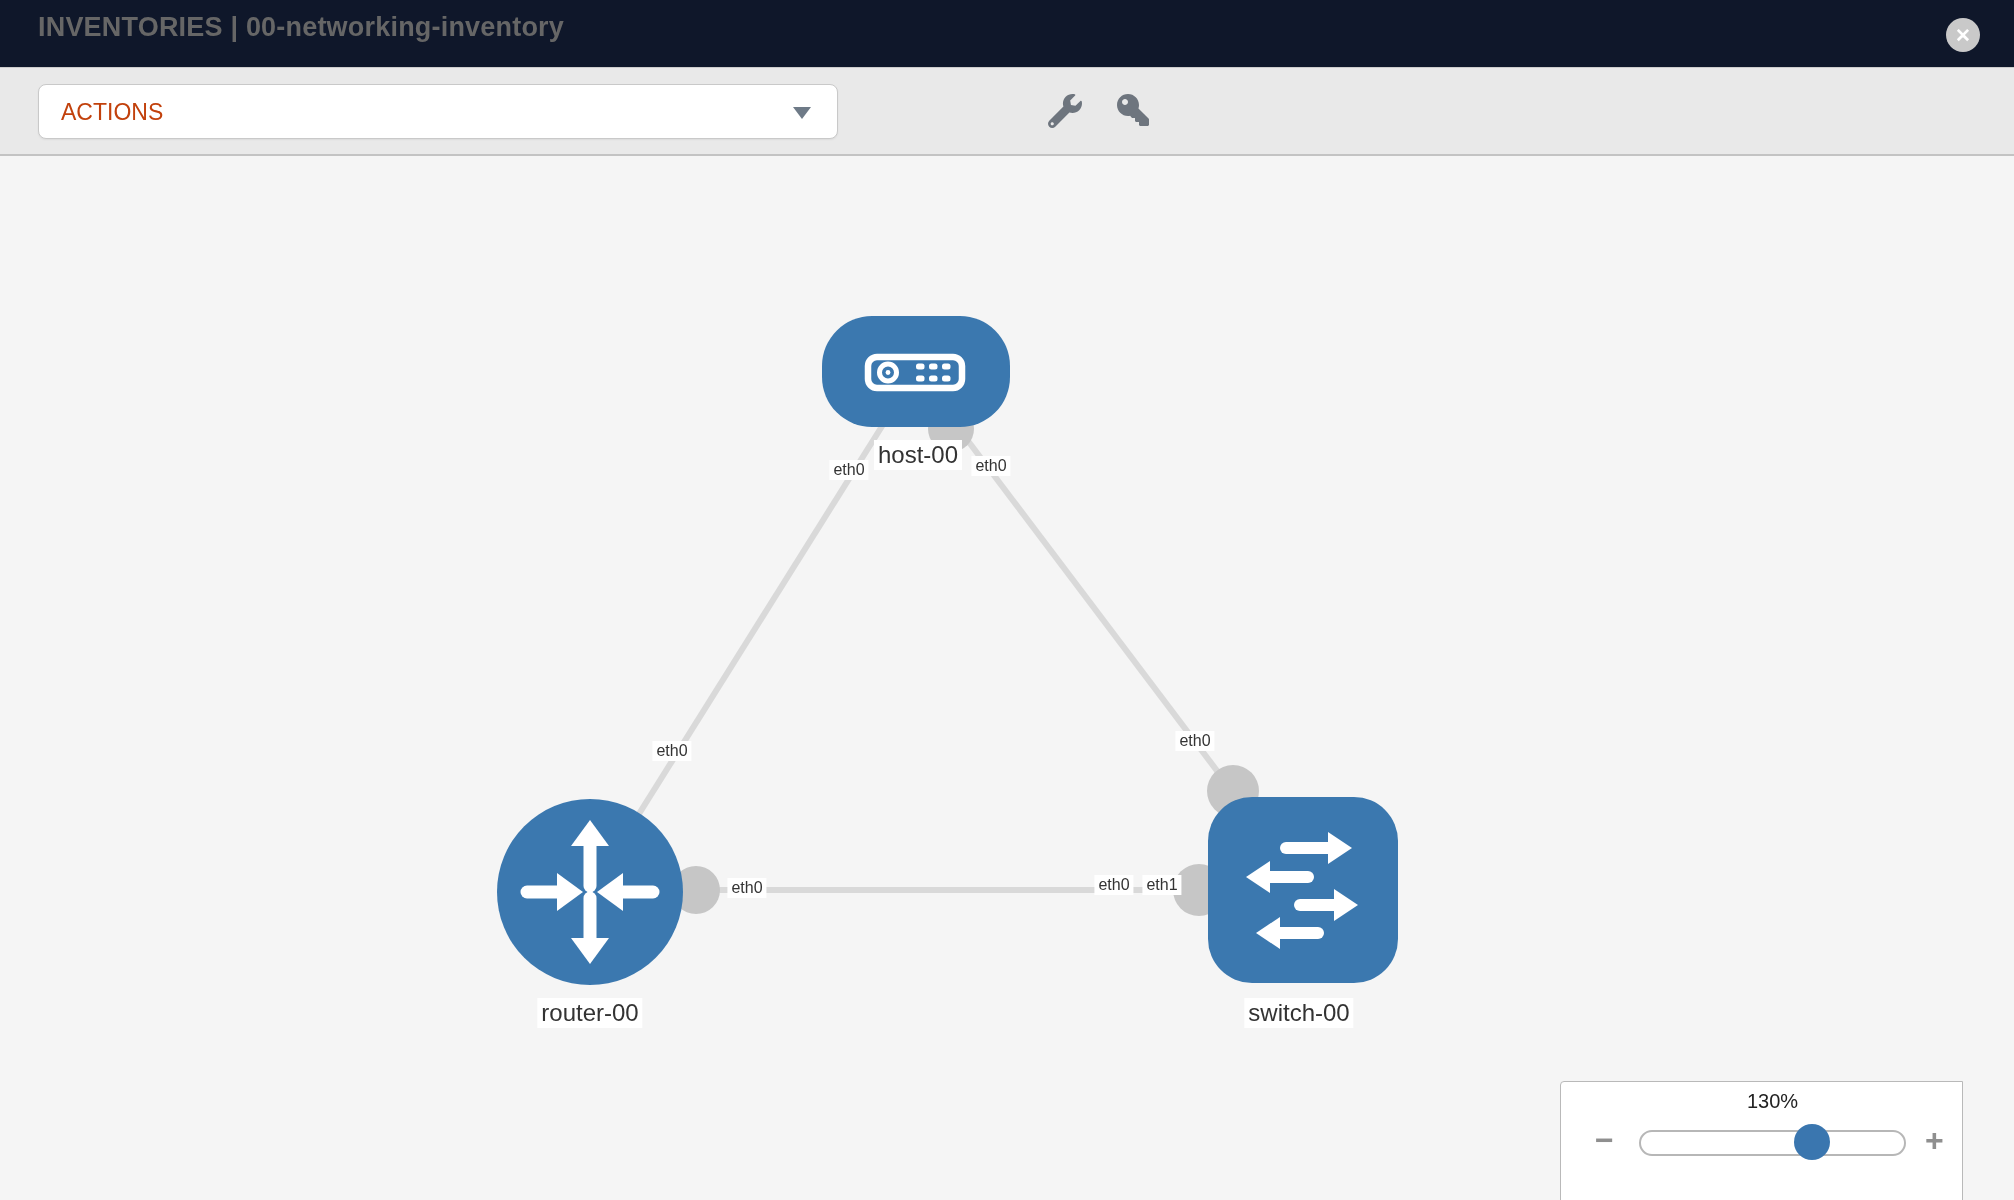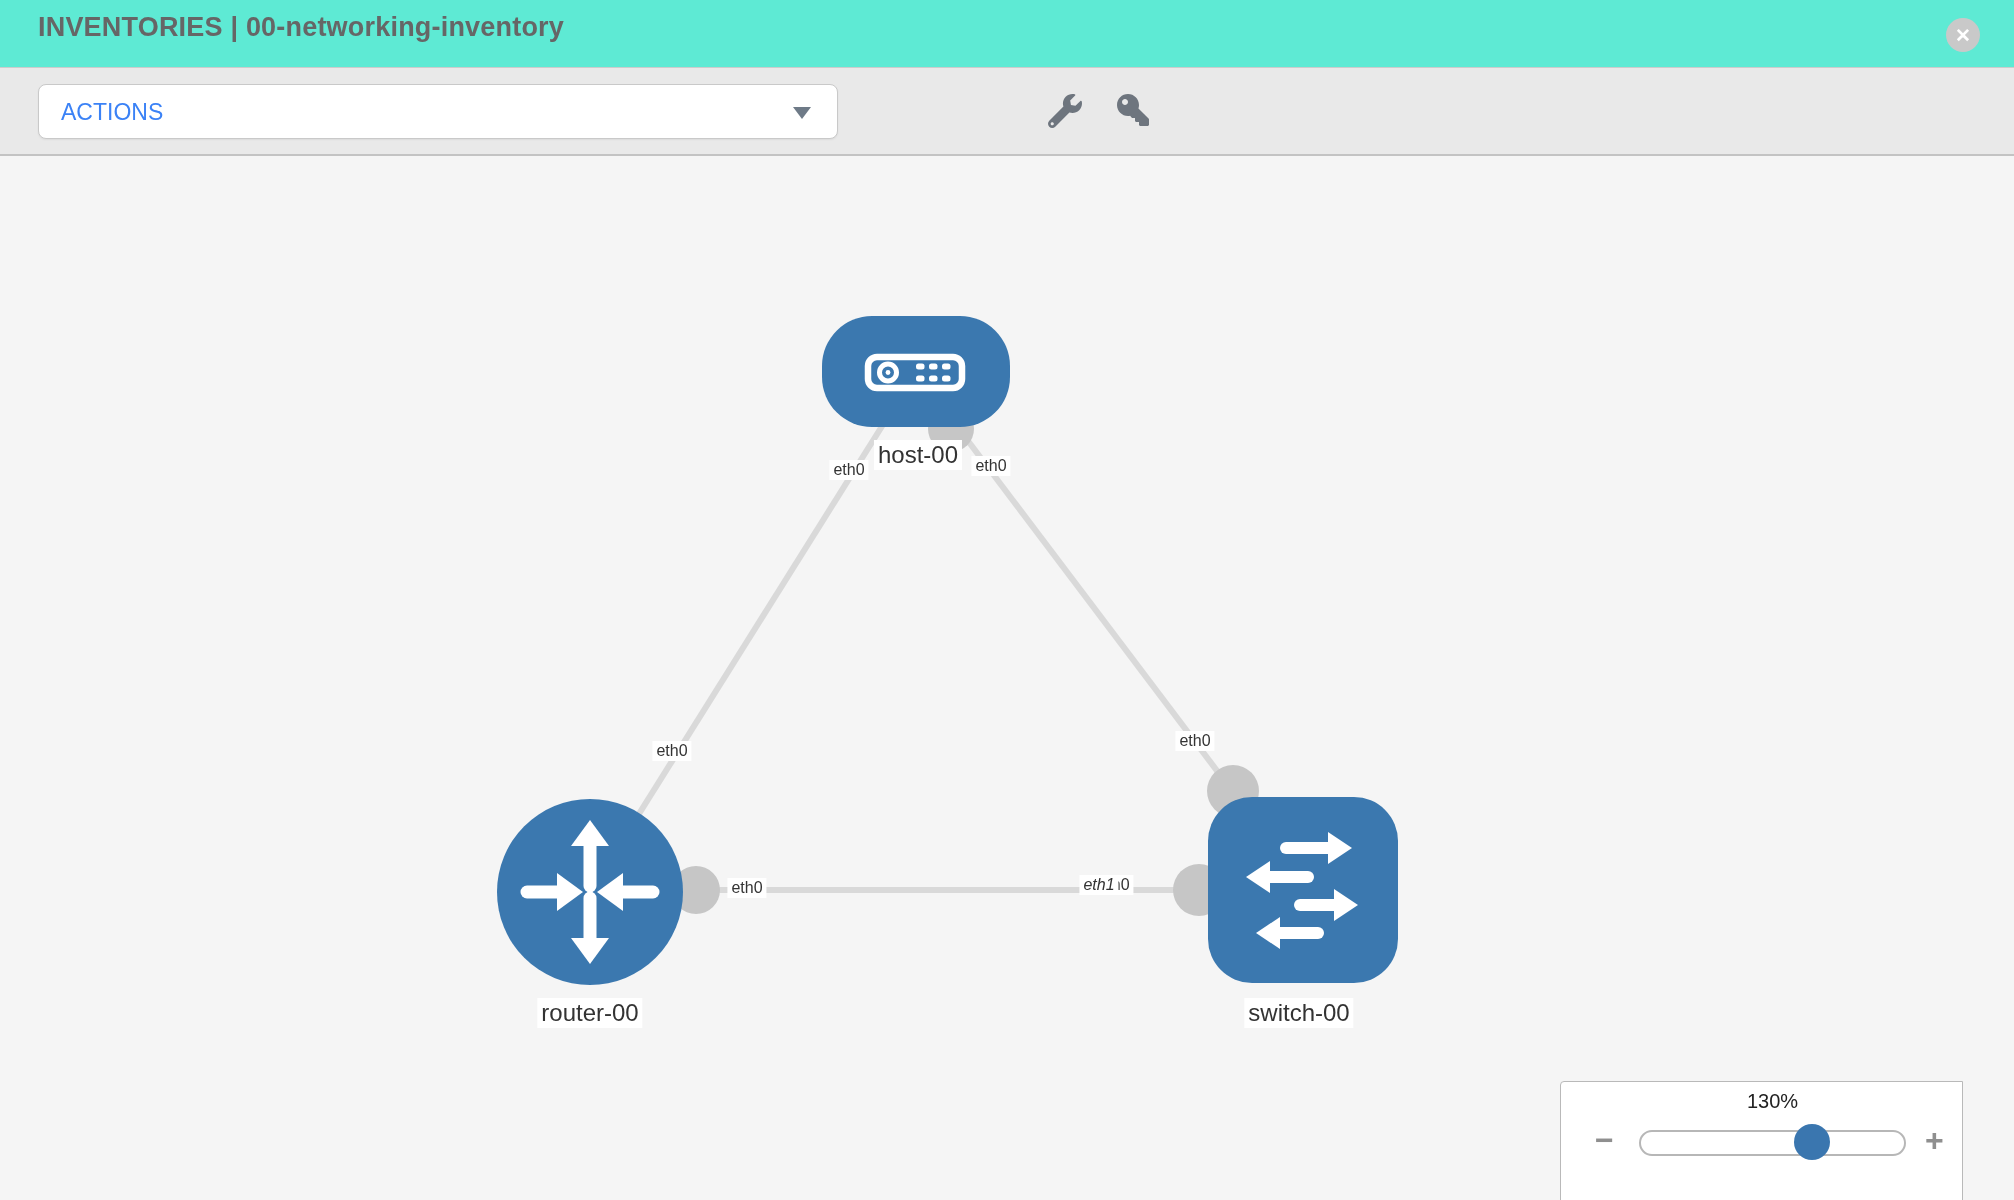--- a/index.html
+++ b/index.html
@@ -3,21 +3,21 @@
 <meta charset="utf-8">
 <style>
   html,body { margin:0; padding:0; }
   body {
     width:2014px; height:1200px; overflow:hidden; position:relative;
     font-family:"Liberation Sans", sans-serif; background:#f5f5f5;
   }
   
   .header {
     position:absolute; top:0; left:0; width:2014px; height:68px;
-    background:#5eead4; border-bottom:1px solid #cccccc; box-sizing:border-box;
+    background:#0f172a; border-bottom:1px solid #cccccc; box-sizing:border-box;
   }
   .page-title {
     position:absolute; left:38px; top:12px; margin:0;
     font-size:27px; font-weight:700; color:#666666; letter-spacing:0.2px;
   }
   .close-btn {
     position:absolute; left:1946px; top:18px; width:34px; height:34px;
     background:#c9c9c9; border-radius:50%; cursor:pointer;
     display:flex; align-items:center; justify-content:center;
   }
@@ -29,21 +29,21 @@
   }
   .dropdown {
     position:absolute; top:16px; height:55px; background:#ffffff;
     border:1px solid #c9c9c9; border-radius:8px; box-sizing:border-box;
     box-shadow:0 1px 2px rgba(0,0,0,0.06); cursor:pointer;
   }
   .dropdown.actions { left:38px;  width:800px; }
   .dropdown.search  { left:1183px; width:795px; }
   .dd-label {
     position:absolute; left:22px; top:50%; transform:translateY(-50%);
-    font-size:23px; color:#3b82f6;
+    font-size:23px; color:#c2410c;
   }
   .caret {
     position:absolute; right:26px; top:50%; margin-top:-5px; width:0; height:0;
     border-left:9px solid transparent; border-right:9px solid transparent;
     border-top:12px solid #6e7a87;
   }
   .search-input {
     position:absolute; left:21px; top:1px; width:700px; height:51px;
     border:none; outline:none; background:transparent;
     font-family:"Liberation Sans", sans-serif; font-size:23px; color:#555555;
@@ -180,21 +180,21 @@
       </g>
     </g>
   </svg>
 
   <div class="chip node-label" style="left:918px;  top:299px;">host-00</div>
   <div class="chip iface" style="left:849px;  top:314px;">eth0</div>
   <div class="chip iface" style="left:991px;  top:310px;">eth0</div>
   <div class="chip iface" style="left:672px;  top:595px;">eth0</div>
   <div class="chip iface" style="left:747px;  top:732px;">eth0</div>
   <div class="chip iface" style="left:1114px; top:729px;">eth0</div>
-  <div class="chip iface" style="left:1099px; top:729px;font-style:italic;">eth1</div>
+  <div class="chip iface" style="left:1162px; top:729px;">eth1</div>
   <div class="chip iface" style="left:1195px; top:585px;">eth0</div>
   <div class="chip node-label" style="left:590px;  top:857px;">router-00</div>
   <div class="chip node-label" style="left:1299px; top:857px;">switch-00</div>
 
   <div class="zoom-panel">
     <div class="zoom-level">130%</div>
     <span class="zoom-minus">−</span>
     <div class="zoom-track">
       <div class="zoom-handle"></div>
     </div>

